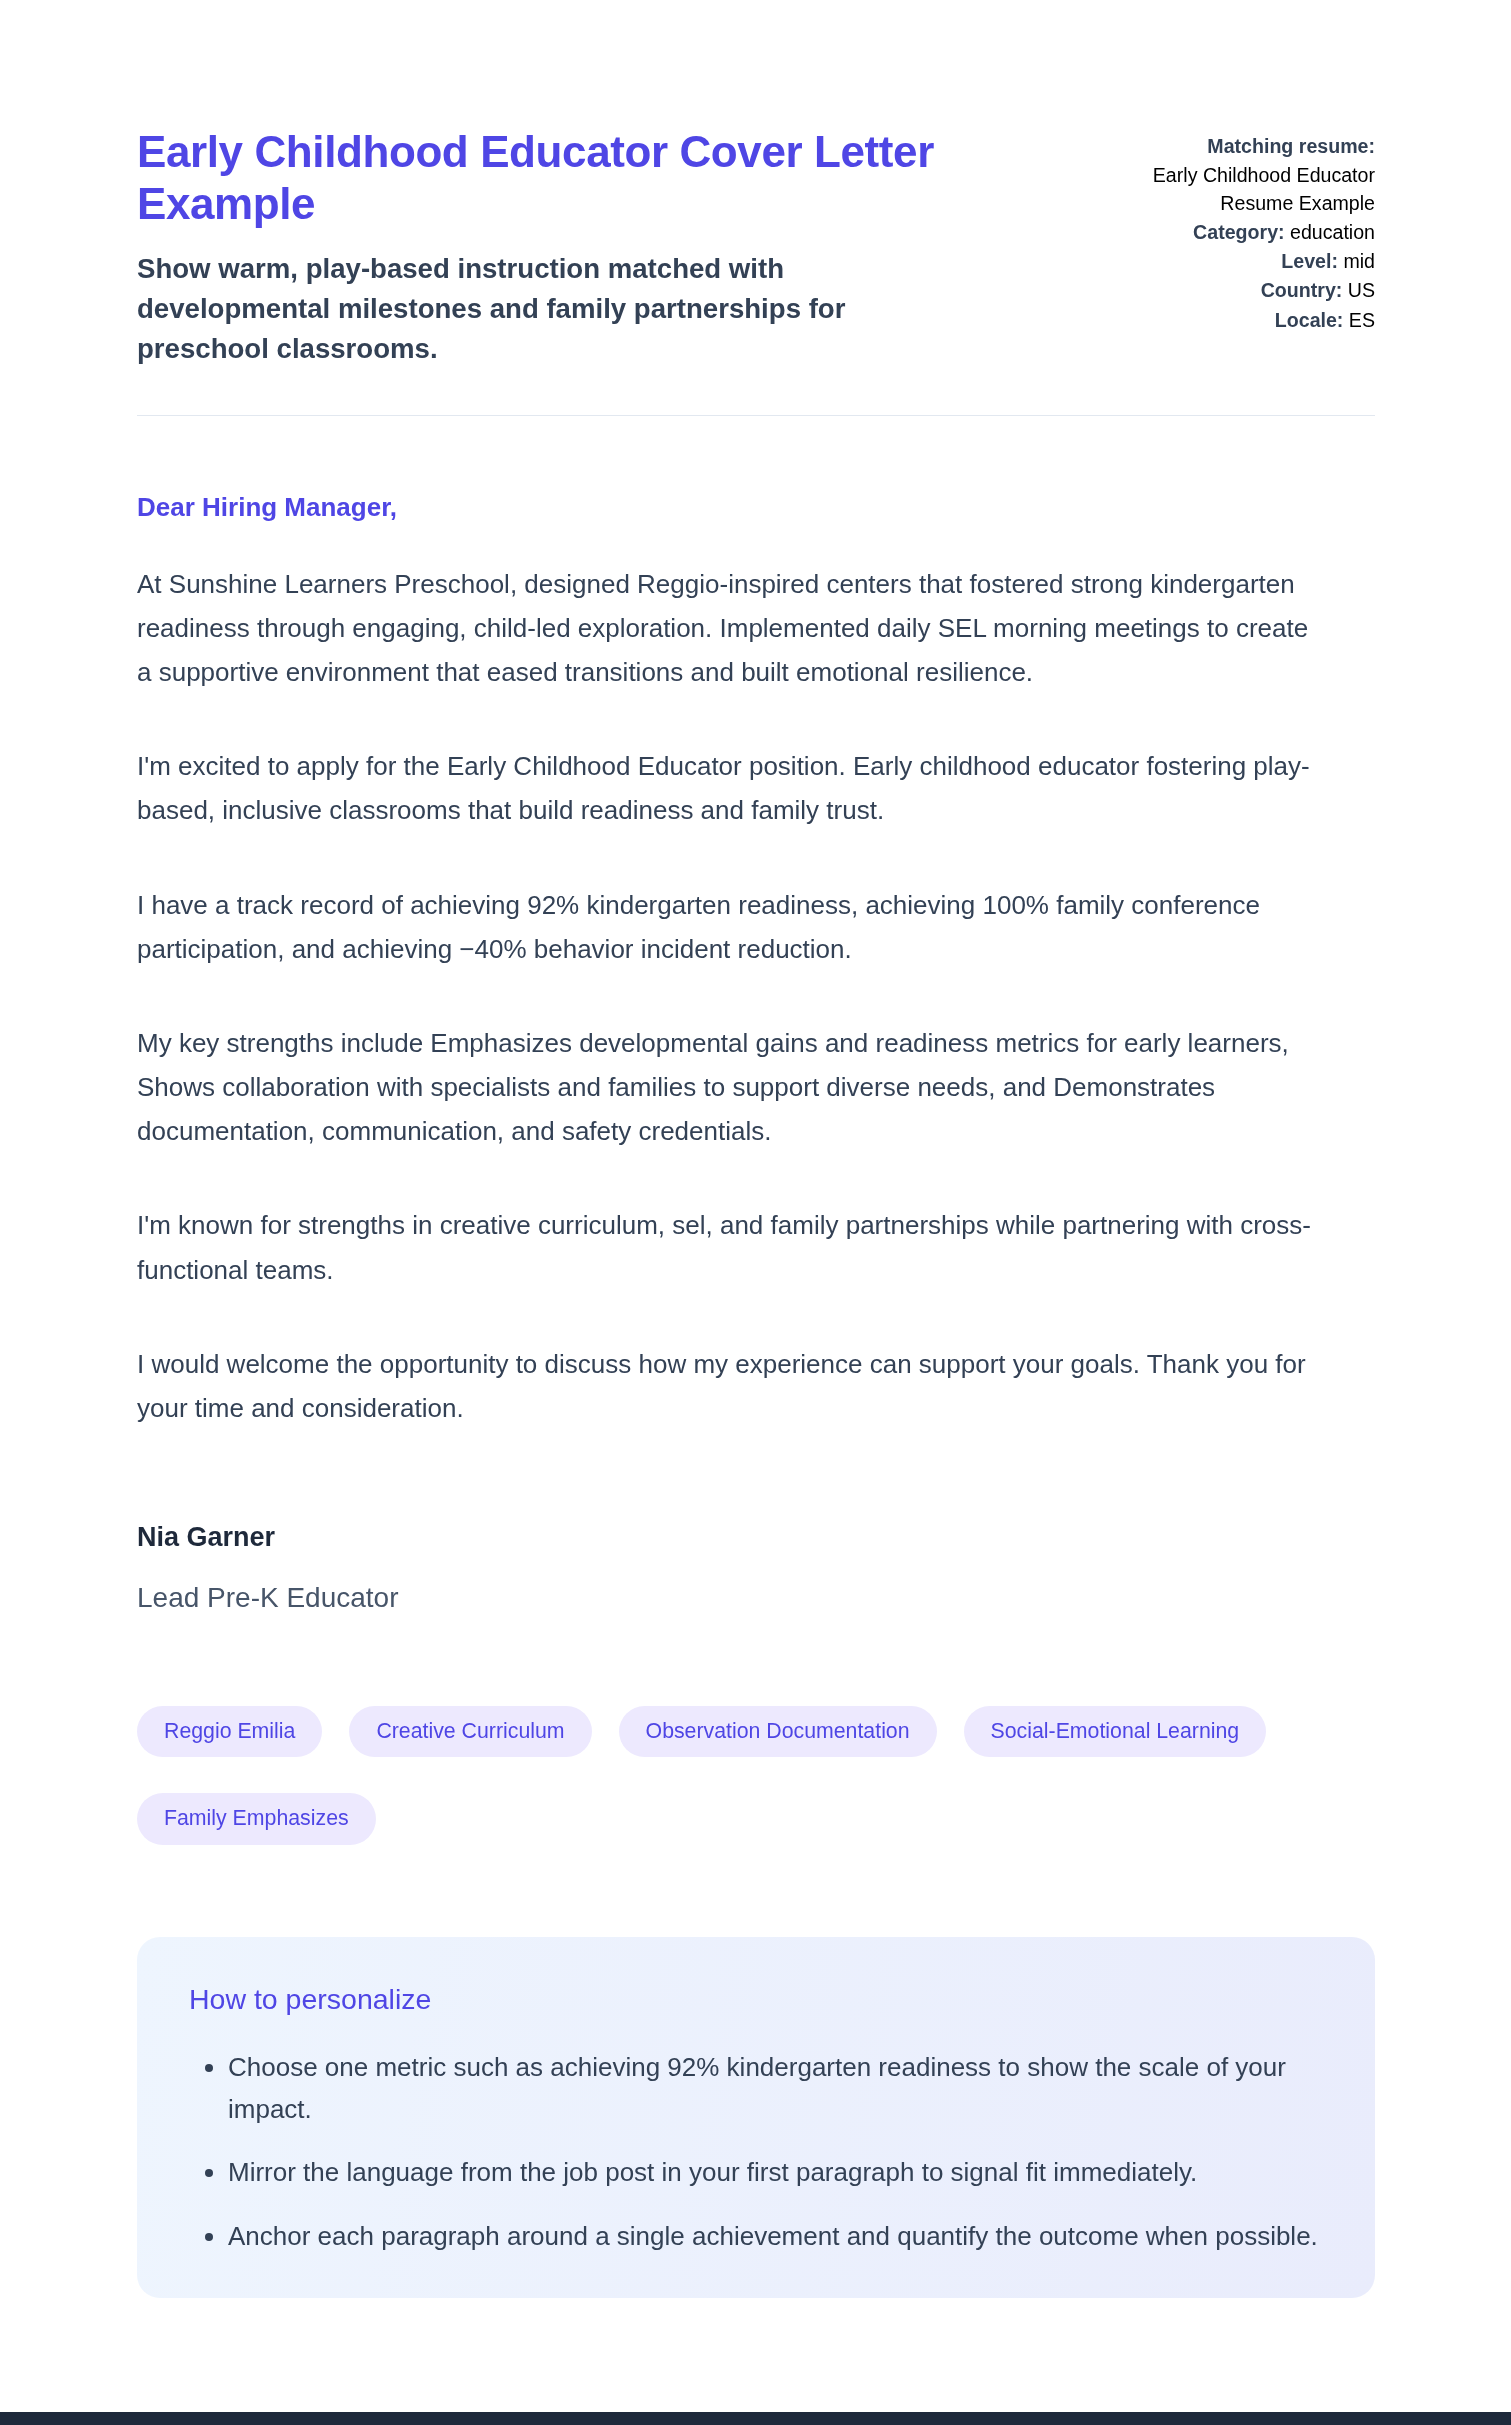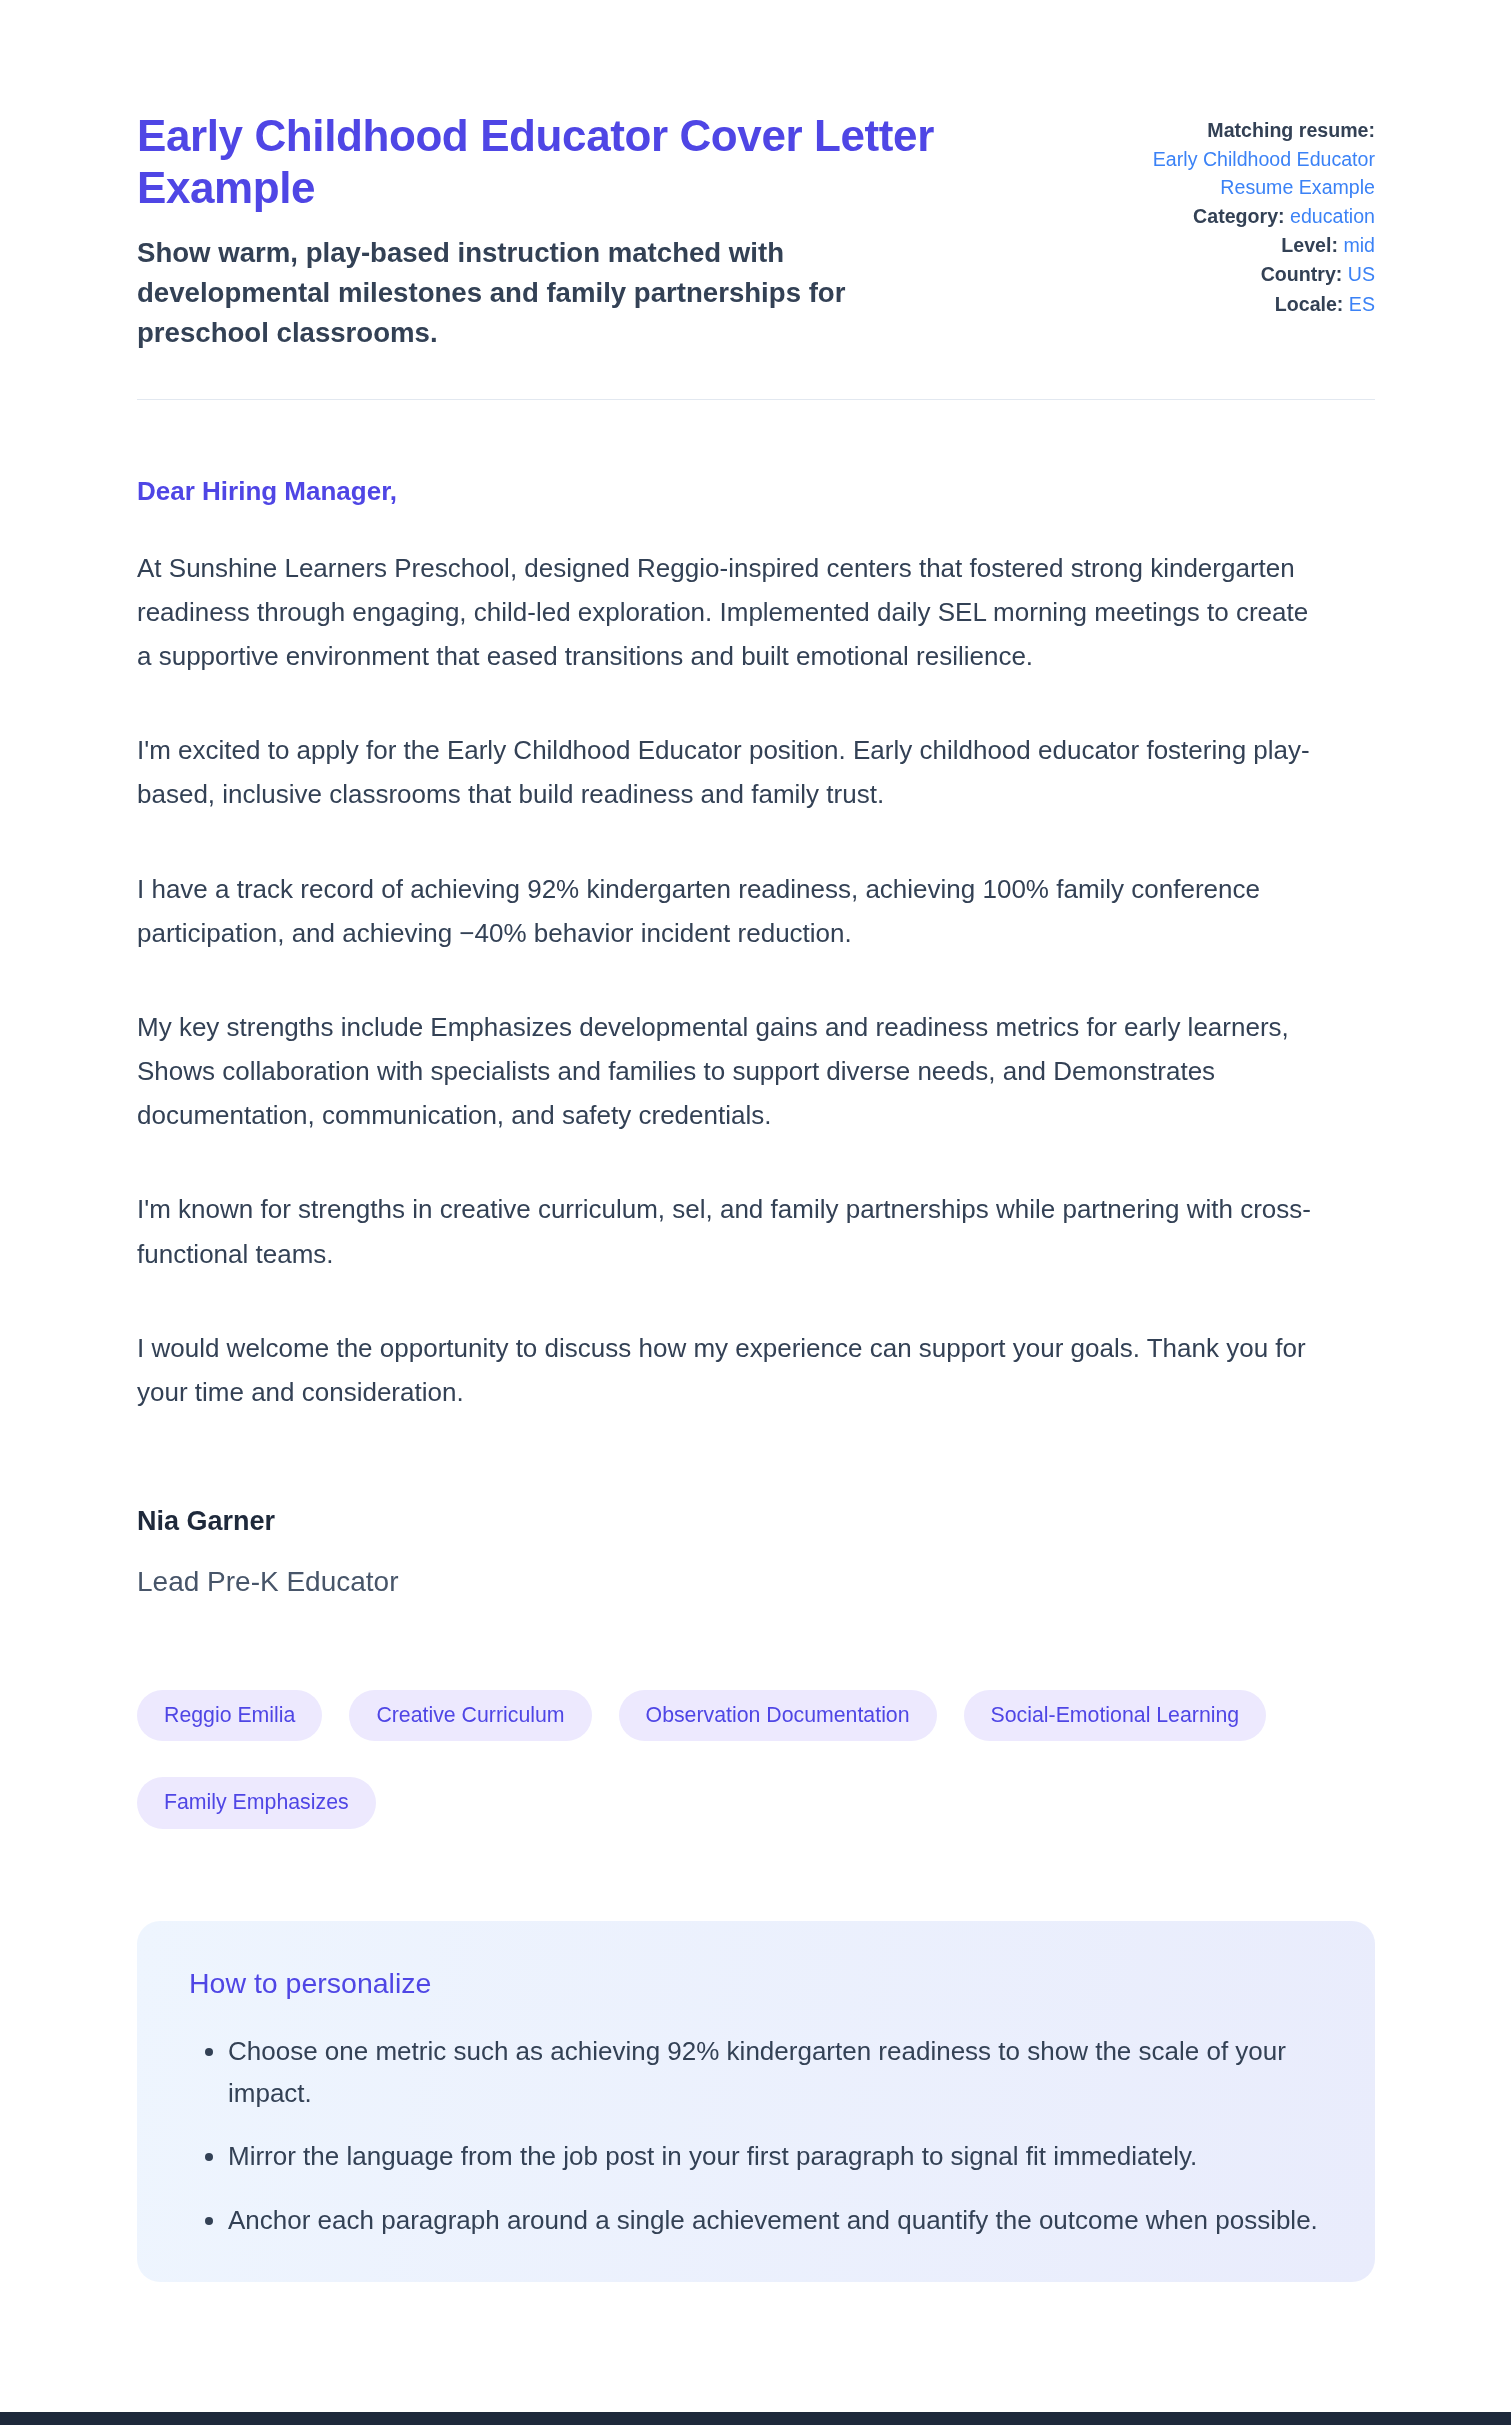--- a/index.html
+++ b/index.html
@@ -12,21 +12,21 @@
   .page {
     width: 1512px;
     min-height: 2426px;
     display: flex;
     flex-direction: column;
     background: #ffffff;
     overflow: hidden;
   }
   .container {
     width: 1238px;
-    margin: 0 auto;
+    margin: 16px auto;
     padding-top: 110px;
     flex: 1 0 auto;
   }
 
   
   .header { display: flex; justify-content: space-between; gap: 36px; }
   .header-left { flex: 1 1 auto; min-width: 0; }
   .title {
     color: var(--accent, #4f46e5);
     font-size: 44px;
@@ -47,21 +47,21 @@
     width: 295px;
     flex: 0 0 auto;
     text-align: right;
     font-size: 19.6px;
     line-height: 1.4;
     color: #64748b;
     padding-top: 7.1px;
   }
   .meta-line { margin-bottom: 1.8px; text-align: right; }
   .meta-label { font-weight: bold; color: #334155; }
-  .meta-value { color: #3b82f6; }
+  .meta-value { color: #000000; }
 
   .divider {
     border: none;
     border-top: 1.8px solid #e2e8f0;
     margin-top: 46px;
   }
 
   
   .letter { margin-top: 69px; font-size: 26px; line-height: 1.7; color: #334155; }
   .salutation {

